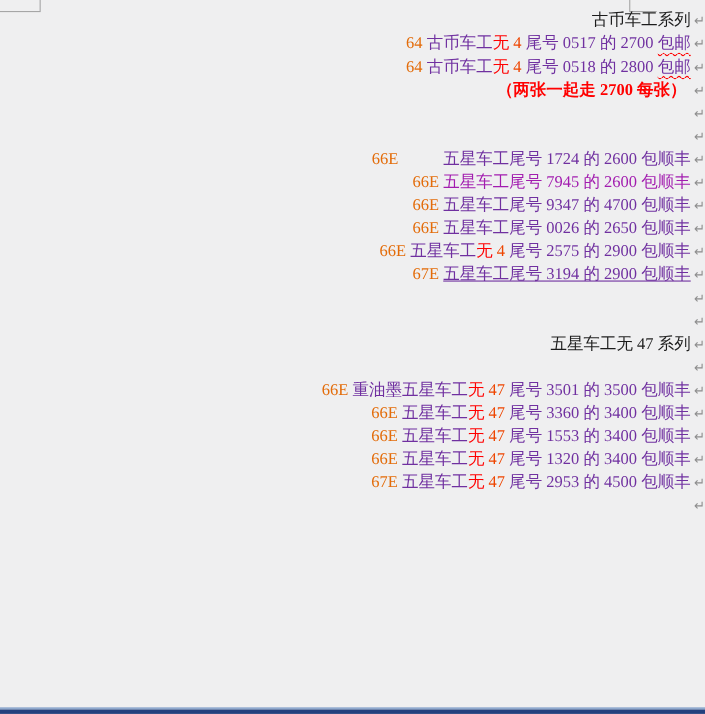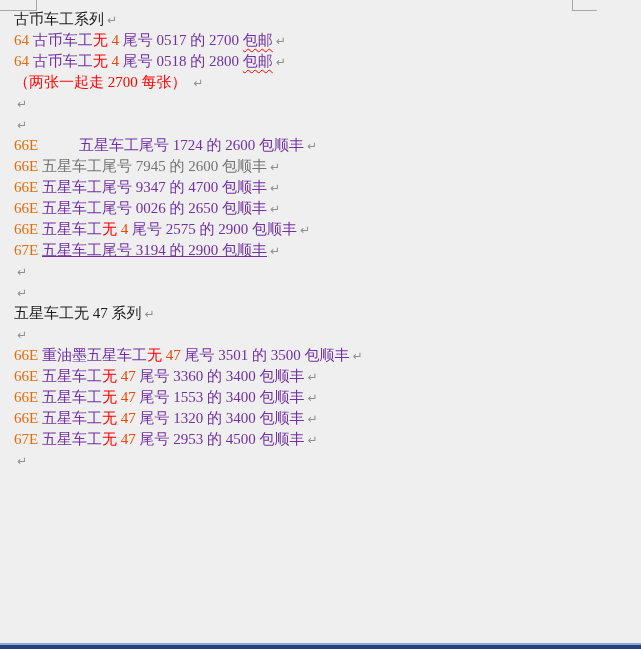--- a/index.html
+++ b/index.html
@@ -8,21 +8,21 @@
     position:relative;width:641px;height:649px;background:#efeff0;overflow:hidden;
   }
   
   .crop{position:absolute;background:#a6a6a6;}
   .crop-tl-h{left:0;top:10px;width:37px;height:1px;}
   .crop-tl-v{left:36px;top:0;width:1px;height:10px;}
   .crop-tr-h{left:572px;top:10px;width:25px;height:1px;}
   .crop-tr-v{left:572px;top:0;width:1px;height:10px;}
 
   .doc-lines{position:absolute;left:14px;top:9px;right:0;}
-  .line{height:21px;line-height:21px;font-size:15px;white-space:pre;}
+  .line{height:21px;line-height:21px;font-size:15px;white-space:pre;text-align:right;}
   .line .seg{white-space:pre;}
   .seg.wavy{
     text-decoration:underline;
     text-decoration-style:wavy;
     text-decoration-color:#ff0000;
     text-decoration-thickness:1px;
     text-underline-offset:3px;
   }
   .pilcrow{
     font-family:"DejaVu Sans",sans-serif;
@@ -44,25 +44,25 @@
 <div class="page" style="background: rgb(239, 239, 240);">
   <div class="crop crop-tl-h" style="background: rgb(166, 166, 166);"></div>
   <div class="crop crop-tl-v" style="background: rgb(166, 166, 166);"></div>
   <div class="crop crop-tr-h" style="background: rgb(166, 166, 166);"></div>
   <div class="crop crop-tr-v" style="background: rgb(166, 166, 166);"></div>
 
   <div class="doc-lines">
       <div class="line"><span class="seg" style="color: rgb(28, 28, 28);">古币车工系列</span><span class="pilcrow" style="color: rgb(143, 143, 143);">↵</span></div>
       <div class="line"><span class="seg" style="color: rgb(227, 108, 10);">64 </span><span class="seg" style="color: rgb(112, 48, 160);">古币车工</span><span class="seg" style="color: rgb(255, 0, 0);">无 </span><span class="seg" style="color: rgb(238, 69, 0);">4 </span><span class="seg" style="color: rgb(112, 48, 160);">尾号 0517 的 2700 </span><span class="seg wavy" style="color: rgb(112, 48, 160);">包邮</span><span class="pilcrow" style="color: rgb(143, 143, 143);">↵</span></div>
       <div class="line"><span class="seg" style="color: rgb(227, 108, 10);">64 </span><span class="seg" style="color: rgb(112, 48, 160);">古币车工</span><span class="seg" style="color: rgb(255, 0, 0);">无 </span><span class="seg" style="color: rgb(238, 69, 0);">4 </span><span class="seg" style="color: rgb(112, 48, 160);">尾号 0518 的 2800 </span><span class="seg wavy" style="color: rgb(112, 48, 160);">包邮</span><span class="pilcrow" style="color: rgb(143, 143, 143);">↵</span></div>
-      <div class="line"><span class="seg" style="color: rgb(255, 0, 0);">（两张一起走 2700 每张） </span><span class="pilcrow" style="color: rgb(143, 143, 143);">↵</span></div>
+      <div class="line"><span class="seg" style="color: rgb(255, 0, 0); font-weight: bold;">（两张一起走 2700 每张） </span><span class="pilcrow" style="color: rgb(143, 143, 143);">↵</span></div>
       <div class="line"><span class="pilcrow" style="color: rgb(143, 143, 143);">↵</span></div>
       <div class="line"><span class="pilcrow" style="color: rgb(143, 143, 143);">↵</span></div>
       <div class="line"><span class="seg" style="color: rgb(227, 108, 10);">66E </span><span class="seg" style="color: rgb(112, 48, 160); margin-left: 37px;">五星车工尾号 1724 的 2600 包顺丰</span><span class="pilcrow" style="color: rgb(143, 143, 143);">↵</span></div>
-      <div class="line"><span class="seg" style="color: rgb(227, 108, 10);">66E </span><span class="seg" style="color: #737373;">五星车工尾号 7945 的 2600 包顺丰</span><span class="pilcrow" style="color: rgb(143, 143, 143);">↵</span></div>
+      <div class="line"><span class="seg" style="color: rgb(227, 108, 10);">66E </span><span class="seg" style="color: #a21caf;">五星车工尾号 7945 的 2600 包顺丰</span><span class="pilcrow" style="color: rgb(143, 143, 143);">↵</span></div>
       <div class="line"><span class="seg" style="color: rgb(227, 108, 10);">66E </span><span class="seg" style="color: rgb(112, 48, 160);">五星车工尾号 9347 的 4700 包顺丰</span><span class="pilcrow" style="color: rgb(143, 143, 143);">↵</span></div>
       <div class="line"><span class="seg" style="color: rgb(227, 108, 10);">66E </span><span class="seg" style="color: rgb(112, 48, 160);">五星车工尾号 0026 的 2650 包顺丰</span><span class="pilcrow" style="color: rgb(143, 143, 143);">↵</span></div>
       <div class="line"><span class="seg" style="color: rgb(227, 108, 10);">66E </span><span class="seg" style="color: rgb(112, 48, 160);">五星车工</span><span class="seg" style="color: rgb(255, 0, 0);">无 </span><span class="seg" style="color: rgb(238, 69, 0);">4 </span><span class="seg" style="color: rgb(112, 48, 160);">尾号 2575 的 2900 包顺丰</span><span class="pilcrow" style="color: rgb(143, 143, 143);">↵</span></div>
       <div class="line"><span class="seg" style="color: rgb(227, 108, 10);">67E </span><span class="seg" style="color: rgb(112, 48, 160); text-decoration: underline;">五星车工尾号 3194 的 2900 包顺丰</span><span class="pilcrow" style="color: rgb(143, 143, 143);">↵</span></div>
       <div class="line"><span class="pilcrow" style="color: rgb(143, 143, 143);">↵</span></div>
       <div class="line"><span class="pilcrow" style="color: rgb(143, 143, 143);">↵</span></div>
       <div class="line"><span class="seg" style="color: rgb(28, 28, 28);">五星车工无 47 系列</span><span class="pilcrow" style="color: rgb(143, 143, 143);">↵</span></div>
       <div class="line"><span class="pilcrow" style="color: rgb(143, 143, 143);">↵</span></div>
       <div class="line"><span class="seg" style="color: rgb(227, 108, 10);">66E </span><span class="seg" style="color: rgb(112, 48, 160);">重油墨五星车工</span><span class="seg" style="color: rgb(255, 0, 0);">无 </span><span class="seg" style="color: rgb(238, 69, 0);">47 </span><span class="seg" style="color: rgb(112, 48, 160);">尾号 3501 的 3500 包顺丰</span><span class="pilcrow" style="color: rgb(143, 143, 143);">↵</span></div>
       <div class="line"><span class="seg" style="color: rgb(227, 108, 10);">66E </span><span class="seg" style="color: rgb(112, 48, 160);">五星车工</span><span class="seg" style="color: rgb(255, 0, 0);">无 </span><span class="seg" style="color: rgb(238, 69, 0);">47 </span><span class="seg" style="color: rgb(112, 48, 160);">尾号 3360 的 3400 包顺丰</span><span class="pilcrow" style="color: rgb(143, 143, 143);">↵</span></div>

